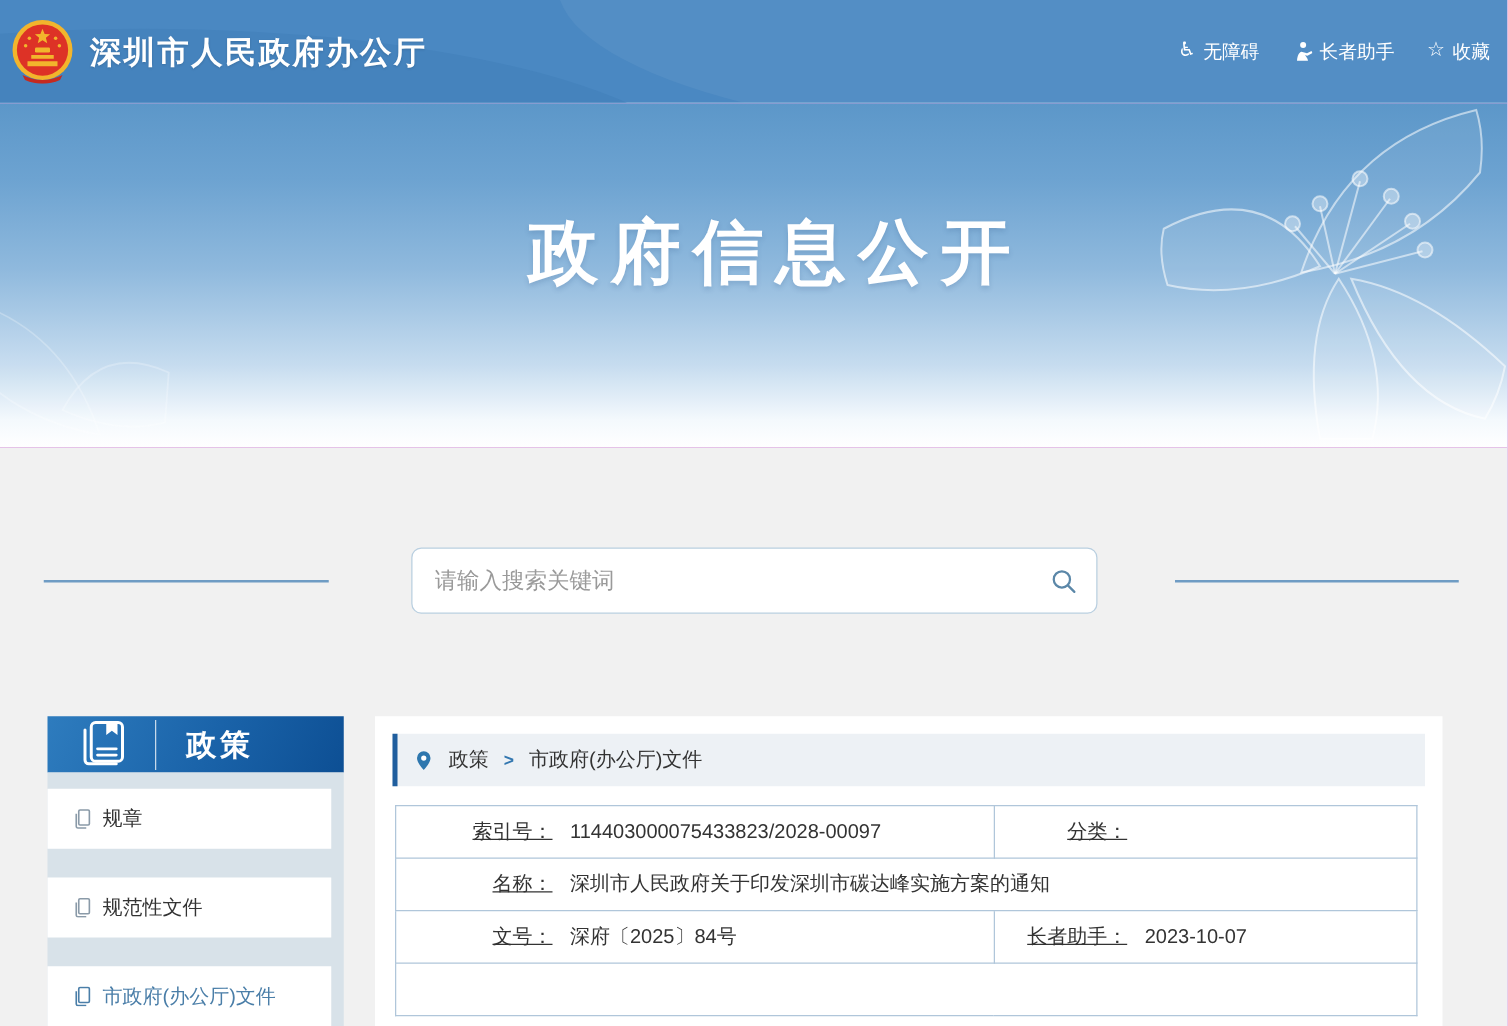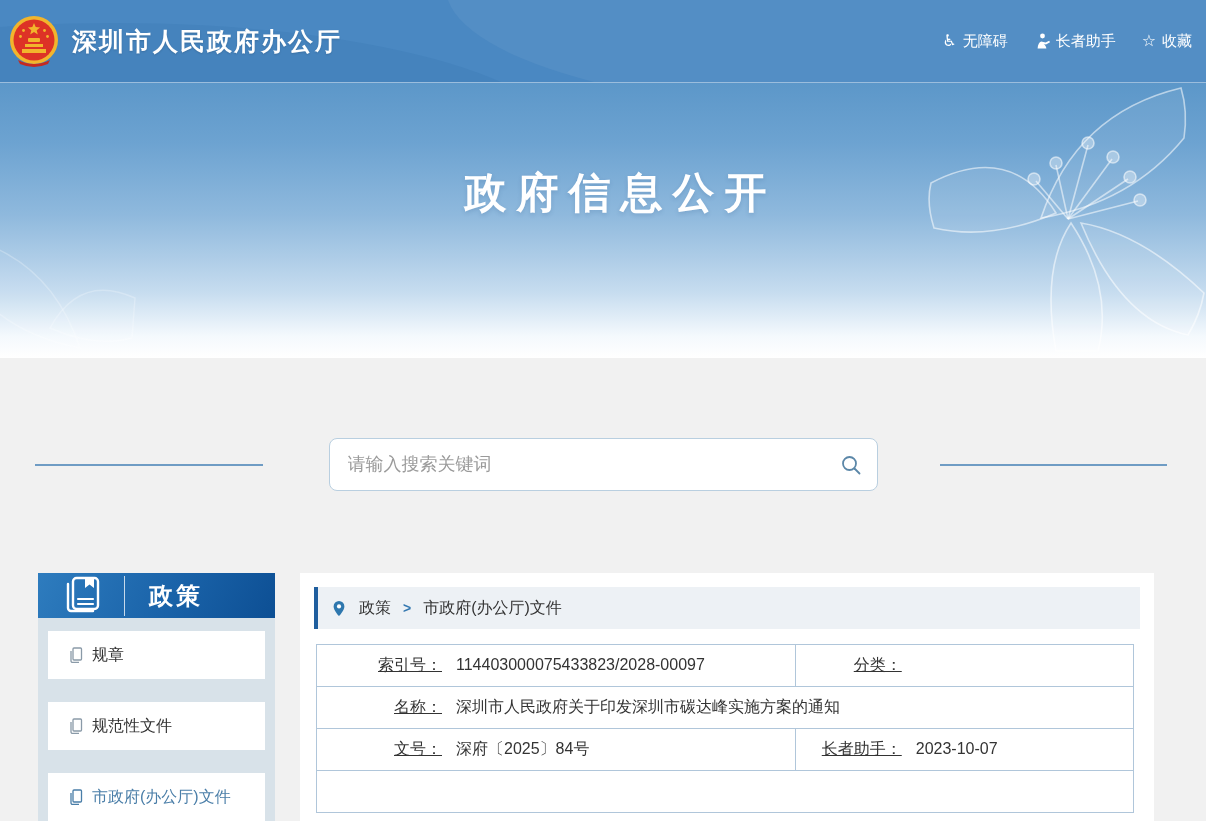--- a/index.html
+++ b/index.html
@@ -20,21 +20,21 @@
             text-shadow:0 1px 2px rgba(0,0,0,.15); white-space:nowrap; }
   .top-links { position:relative; z-index:2; display:flex; align-items:center; gap:26px; }
   .top-link { display:flex; align-items:center; gap:6px; color:#fff; font-size:15px; cursor:pointer; text-decoration:none; }
   .top-link .glyph { font-size:16px; line-height:1; }
   .top-link svg { display:block; }
 
   
   .banner { position:relative; height:275px; overflow:hidden;
             background:linear-gradient(180deg,#5c97c9 0%,#6da3d1 22%,#8fb9dd 48%,#c6dcef 76%,#f4f9fd 92%,#ffffff 100%); }
   .banner-title { position:relative; z-index:2; text-align:center; padding-top:82px;
-            font-size:42px; font-weight:bold; color:#ffffff; letter-spacing:10px;
+            font-size:56px; font-weight:bold; color:#ffffff; letter-spacing:10px;
             text-shadow:0 2px 4px rgba(40,80,130,.18);margin-left:35px; }
   .flower { position:absolute; right:0; top:0; z-index:1; }
   .flower-left { position:absolute; left:-40px; bottom:-10px; z-index:1; transform:scaleX(-1); opacity:.5; }
 
   
   .content-bg { height:463px; background:#f1f1f1; padding-top:80px; }
 
   
   .search-row { position:relative; height:53px; }
   .deco-line { position:absolute; top:26px; height:2px; background:#6f9cc4; }
@@ -50,21 +50,21 @@
 
   
   .content-row { display:flex; margin:82px 52px 0 38px; gap:25px; height:248px;justify-content:flex-end; }
 
   
   .sidebar { width:237px; flex:0 0 237px; display:flex; flex-direction:column; }
   .sidebar-head { height:68px; background:linear-gradient(115deg,#2e7cbe 0%,#1a63a9 55%,#0d4f94 100%);
             display:flex; align-items:center; padding-left:22px; }
   .sidebar-head .vdiv { width:1px; height:40px; background:rgba(255,255,255,.75); margin:0 24px 0 20px; }
   .sidebar-head-title { color:#fff; font-size:24px; font-weight:bold; letter-spacing:3px; }
-  .sidebar-items { flex:1; background:#d8e2e9; padding:13px 10px 0 10px; display:flex; flex-direction:column; gap:23px; }
+  .sidebar-items { flex:1; background:#d8e2e9; padding:13px 10px 0 0; display:flex; flex-direction:column; gap:23px; }
   .side-item { height:48px; background:#fff; display:flex; align-items:center; gap:9px;
             padding-left:20px; font-size:16px; color:#333; cursor:pointer; }
   .side-item svg { flex:0 0 auto; color:#8a9aa8; }
   .side-item.active { color:#4a7ea8; }
   .side-item.active svg { color:#4a7ea8; }
 
   
   .card { flex:1; background:#ffffff; overflow:hidden; }
   .breadcrumb { margin:14px 14px 0 14px; height:42px; background:#edf1f5; border-left:4px solid #1f5e9e;
             display:flex; align-items:center; gap:12px; padding-left:13px; font-size:16px; color:#333; }

